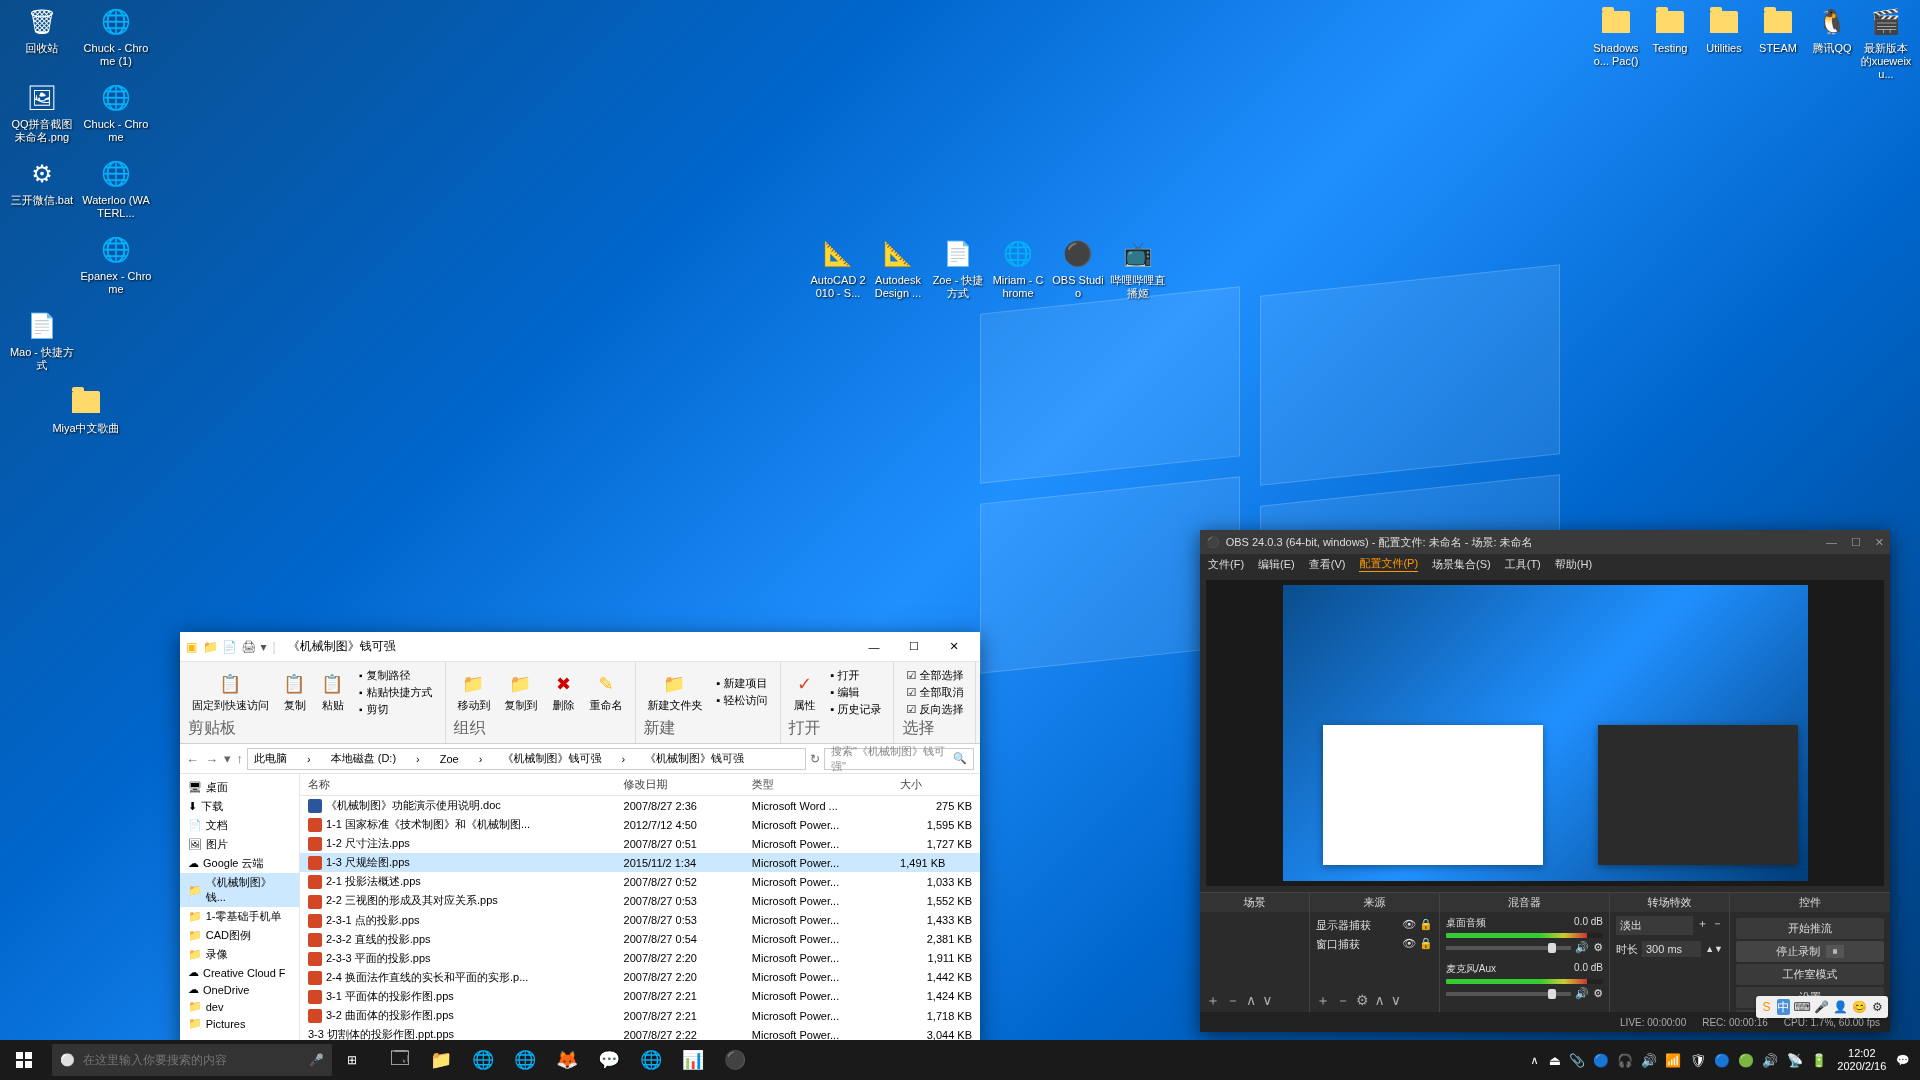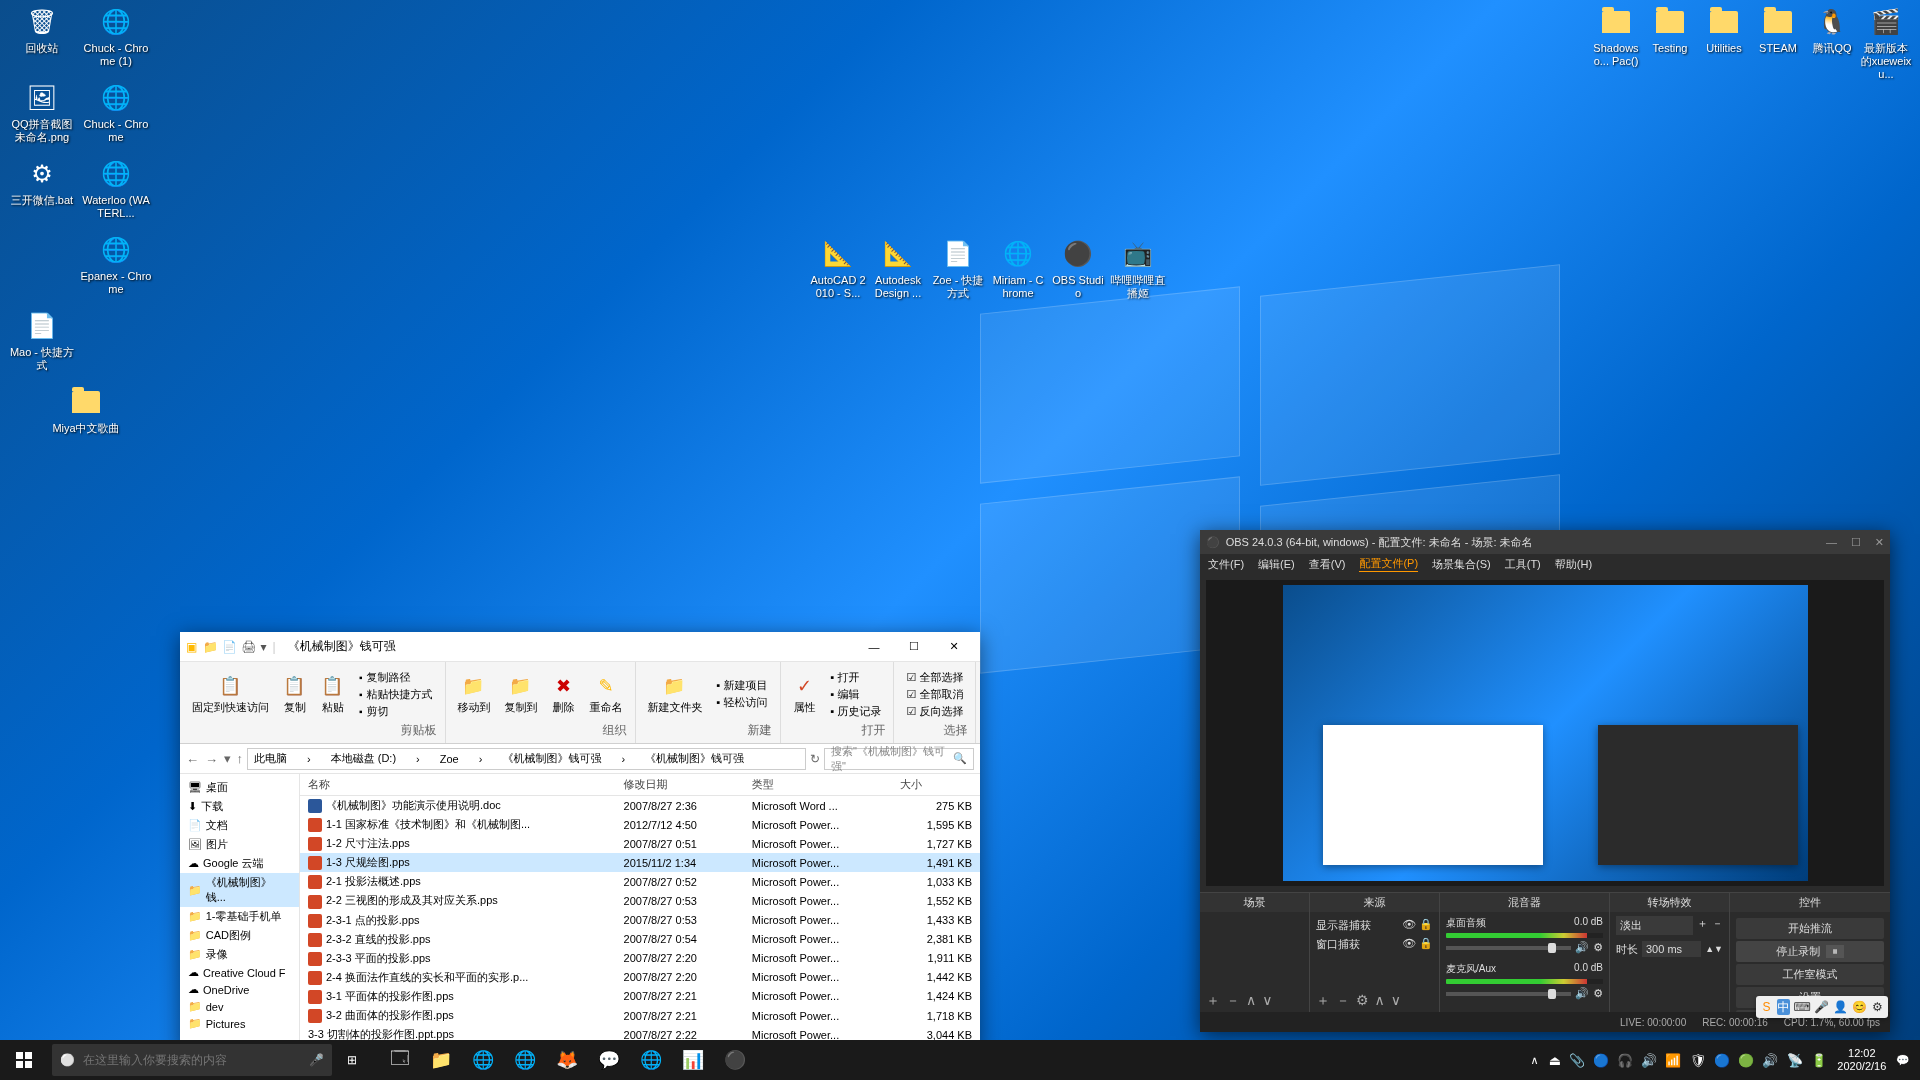--- a/index.html
+++ b/index.html
@@ -35,21 +35,21 @@
 .exp-titlebar .qat { display:flex; gap:4px; font-size:12px; color:#555; }
 .exp-titlebar .title { font-size:12px; margin-left:6px; }
 .exp-titlebar .winbtns { margin-left:auto; display:flex; }
 .exp-titlebar .winbtns div { width:40px; height:28px; display:flex; align-items:center; justify-content:center; font-size:11px; }
 .exp-tabs { height:24px; display:flex; align-items:flex-end; padding-left:4px; border-bottom:1px solid #d0d0d0; font-size:12px; }
 .exp-tabs .tab { padding:4px 12px; }
 .exp-tabs .tab.active { background:#1979ca; color:#fff; }
 .exp-ribbon { height:82px; background:#f5f5f5; border-bottom:1px solid #d0d0d0; display:flex; font-size:11px; }
 .ribbon-group { border-right:1px solid #ddd; padding:4px 8px; display:flex; flex-direction:column; }
 .ribbon-group .items { display:flex; gap:6px; flex:1; align-items:center; }
-.ribbon-group .gname { text-align:right; color:#666; font-size:12px; }
+.ribbon-group .gname { text-align:left; color:#666; font-size:16px; }
 .rbtn { display:flex; flex-direction:column; align-items:center; gap:2px; padding:2px 4px; }
 .rbtn .ric { width:24px; height:24px; display:flex; align-items:center; justify-content:center; font-size:18px; }
 .rsmall { display:flex; align-items:center; gap:4px; padding:1px 4px; }
 .exp-addr { height:30px; display:flex; align-items:center; padding:0 6px; gap:4px; border-bottom:1px solid #e5e5e5; }
 .exp-addr .nav { display:flex; gap:6px; color:#666; font-size:13px; }
 .exp-addr .crumbs { flex:1; border:1px solid #ccc; height:22px; display:flex; align-items:center; padding:0 6px; font-size:11px; gap:20px; overflow:hidden; }
 .exp-addr .search { border:1px solid #ccc; height:22px; width:150px; display:flex; align-items:center; padding:0 6px; font-size:11px; color:#888; }
 .exp-body { flex:1; display:flex; overflow:hidden; }
 .exp-nav { width:120px; border-right:1px solid #e5e5e5; overflow-y:auto; padding:4px 0; font-size:11px; }
 .exp-nav .ni { padding:2px 8px; display:flex; align-items:center; gap:4px; cursor:pointer; }
@@ -404,21 +404,21 @@
             <tr>
               <td style="max-width:220px"><span class="fic"></span>1-2 尺寸注法.pps</td>
               <td>2007/8/27 0:51</td>
               <td>Microsoft Power...</td>
               <td style="text-align:right">1,727 KB</td>
             </tr>
             <tr class="sel">
               <td style="max-width:220px"><span class="fic"></span>1-3 尺规绘图.pps</td>
               <td>2015/11/2 1:34</td>
               <td>Microsoft Power...</td>
-              <td style="text-align:right">1,491 KB</td>
+              <td style="">1,491 KB</td>
             </tr>
             <tr>
               <td style="max-width:220px"><span class="fic"></span>2-1 投影法概述.pps</td>
               <td>2007/8/27 0:52</td>
               <td>Microsoft Power...</td>
               <td style="text-align:right">1,033 KB</td>
             </tr>
             <tr>
               <td style="max-width:220px"><span class="fic"></span>2-2 三视图的形成及其对应关系.pps</td>
               <td>2007/8/27 0:53</td>

